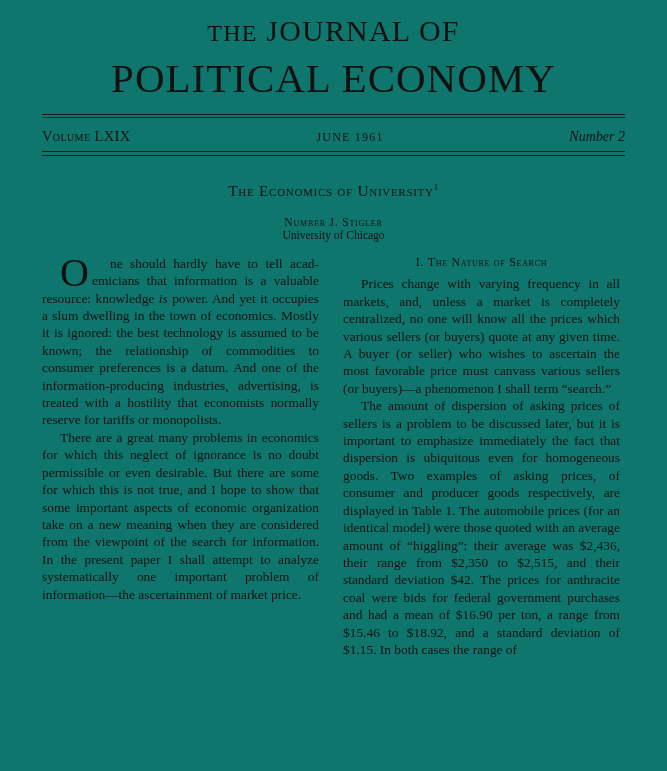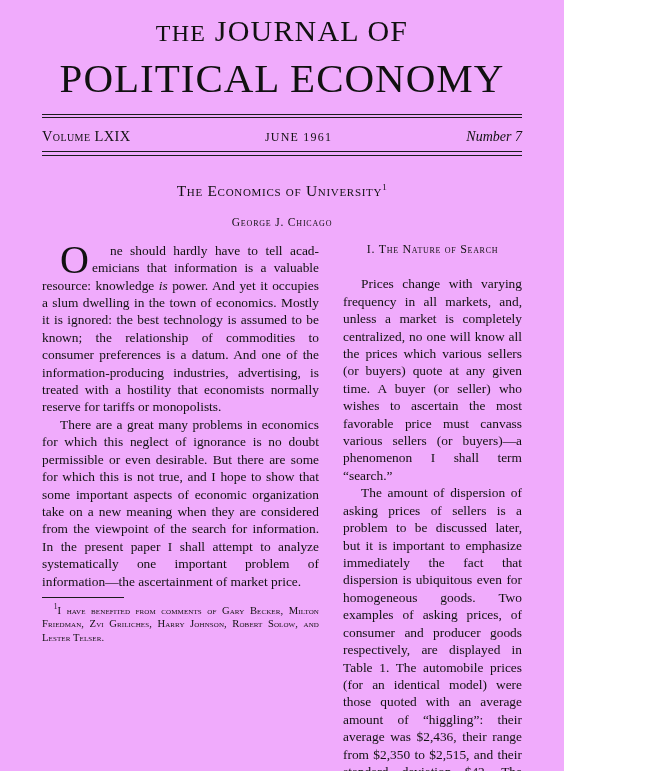--- a/index.html
+++ b/index.html
@@ -9,25 +9,25 @@
   }
   body {
     width: 667px;
     height: 771px;
     overflow: hidden;
     font-family: "Liberation Serif", serif;
     color: #111111;
   }
   .page {
     position: relative;
-    width: 564px;
+    width: 667px;
     height: 771px;
     box-sizing: border-box;
     padding: 14px 42px 8px 42px;
-    background: #f0abfc;
+    background: #0f766e;
   }
   
   .masthead {
     text-align: center;
   }
   .journal-line1 {
     font-family: "Liberation Serif", serif;
     font-size: 30px;
     letter-spacing: 1.2px;
     line-height: 1.12;
@@ -134,21 +134,21 @@
     font-size: 40px;
     line-height: 0.82;
     padding: 2px 3px 0 0;
     font-family: "Liberation Serif", serif;
   }
   .section-head {
     text-align: center;
     font-size: 12px;
     font-variant: small-caps;
     letter-spacing: 0.7px;
-    margin: 0 0 18px 0;
+    margin: 0 0 5px 0;
   }
   
   .footnote-wrap {
     margin-top: 7px;
     width: 277px;
   }
   .footnote-rule {
     border: 0;
     border-top: 1px solid #1b1b1b;
     width: 82px;
@@ -188,41 +188,38 @@
     </div>
     <div class="journal-line2">Political Economy</div>
   </div>
 
   <hr class="rule">
   <hr class="rule thin">
 
   <div class="issue-bar">
     <div class="issue-volume">Volume LXIX</div>
     <div class="issue-date">JUNE 1961</div>
-    <div class="issue-number">Number 7</div>
+    <div class="issue-number">Number 2</div>
   </div>
 
   <hr class="rule-bottom">
   <hr class="rule-bottom thin">
 
   <div class="article-title">
     <span>The Economics of University</span><sup>1</sup>
   </div>
-  <div class="byline">George J. Chicago</div>
+  <div class="byline">Number J. Stigler</div>
+  <div class="affiliation">University of Chicago</div>
 
   <div class="columns">
 
     <div class="col">
       <p class="dropcap-par"><span class="dropcap">O</span><span>ne should hardly have to tell acad-</span> <span>emicians that information is a valuable resource: knowledge </span><span class="it">is</span><span> power. And yet it occupies a slum dwelling in the town of economics. Mostly it is ignored: the best technology is assumed to be known; the relationship of commodities to consumer preferences is a datum. And one of the information-producing industries, advertising, is treated with a hostility that economists normally reserve for tariffs or monopolists.</span></p>
       <p>There are a great many problems in economics for which this neglect of ignorance is no doubt permissible or even desirable. But there are some for which this is not true, and I hope to show that some important aspects of economic organization take on a new meaning when they are considered from the viewpoint of the search for information. In the present paper I shall attempt to analyze systematically one important problem of information—the ascertainment of market price.</p>
 
-      <div class="footnote-wrap">
-        <hr class="footnote-rule">
-        <div class="footnote"><sup>1</sup><span>I have benefited from comments of Gary Becker, Milton Friedman, Zvi Griliches, Harry Johnson, Robert Solow, and Lester Telser.</span></div>
-      </div>
     </div>
 
     <div class="col">
       <div class="section-head">I. The Nature of Search</div>
       <p>Prices change with varying frequency in all markets, and, unless a market is completely centralized, no one will know all the prices which various sellers (or buyers) quote at any given time. A buyer (or seller) who wishes to ascertain the most favorable price must canvass various sellers (or buyers)—a phenomenon I shall term “search.”</p>
       <p>The amount of dispersion of asking prices of sellers is a problem to be discussed later, but it is important to emphasize immediately the fact that dispersion is ubiquitous even for homogeneous goods. Two examples of asking prices, of consumer and producer goods respectively, are displayed in Table 1. The automobile prices (for an identical model) were those quoted with an average amount of “higgling”: their average was $2,436, their range from $2,350 to $2,515, and their standard deviation $42. The prices for anthracite coal were bids for federal government purchases and had a mean of $16.90 per ton, a range from $15.46 to $18.92, and a standard deviation of $1.15. In both cases the range of</p>
     </div>
 
   </div>
 

